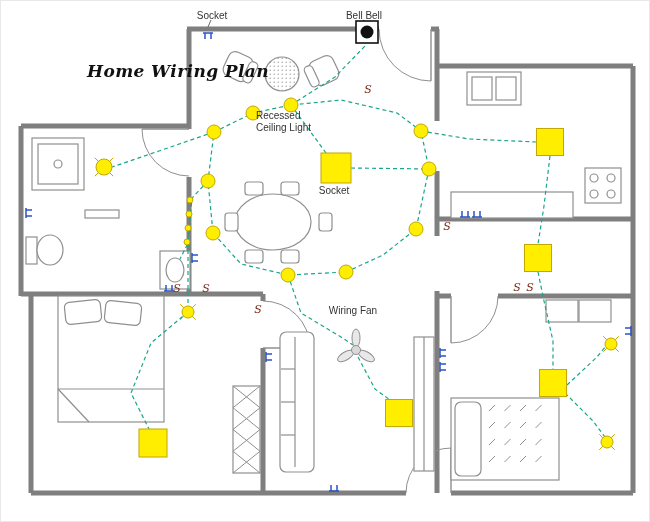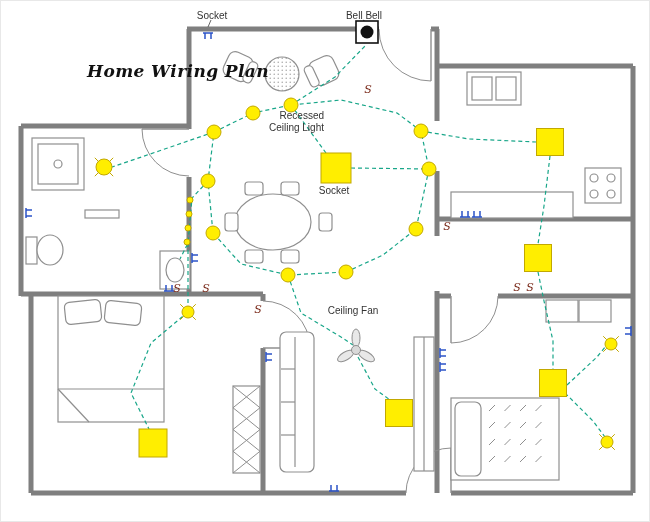--- a/index.html
+++ b/index.html
@@ -1,19 +1,19 @@
 <!DOCTYPE html>
 <html><head>
 <meta charset="utf-8">
 <style>
   html,body{margin:0;padding:0;background:#fff;}
   .stage{position:relative;width:650px;height:522px;background:#fff;border:1px solid #e8e8e8;box-sizing:border-box;overflow:hidden;font-family:"Liberation Sans",sans-serif;}
   svg{position:absolute;left:0;top:0;}
   .lbl{position:absolute;transform:translateX(-50%);font-size:10px;color:#333;white-space:nowrap;font-family:"Liberation Sans",sans-serif;}
-  .lbl.wrap{white-space:normal;width:68px;text-align:right;line-height:1.2;}
+  .lbl.wrap{white-space:normal;width:68px;text-align:left;line-height:1.2;}
   #plan-title{position:absolute;left:42px;top:60px;font-family:"DejaVu Serif",serif;font-style:italic;font-weight:bold;font-size:17px;color:#111;letter-spacing:.4px;margin-left:44px;}
 </style>
 </head>
 <body>
 
 <div class="stage">
   <svg id="plan" width="650" height="522" viewBox="0 0 650 522">
     <defs>
       <pattern id="dots" width="4" height="4" patternUnits="userSpaceOnUse">
         <circle cx="1.2" cy="1.2" r="0.7" fill="#9a9a9a"></circle>
@@ -235,14 +235,14 @@
       <text x="516" y="290" fill="#7a2a1a" font-size="11" font-style="italic" font-family="&quot;DejaVu Serif&quot;, serif" text-anchor="middle">S</text>
       <text x="529" y="290" fill="#7a2a1a" font-size="11" font-style="italic" font-family="&quot;DejaVu Serif&quot;, serif" text-anchor="middle">S</text>
       <rect x="355" y="20" width="22" height="22" fill="white" stroke="#111111" stroke-width="1.6"></rect>
       <circle cx="366" cy="31" r="6.5" fill="#111111"></circle>
     </svg>
   <div id="plan-title">Home Wiring Plan</div>
   <div class="lbl" style="left:211px;top:9px">Socket</div>
   <div class="lbl" style="left:363px;top:9px">Bell Bell</div>
   <div class="lbl wrap" style="left:289px;top:109px">Recessed Ceiling Light</div>
   <div class="lbl" style="left:333px;top:184px">Socket</div>
-  <div class="lbl" style="left:352px;top:304px">Ceiling Fan</div>
+  <div class="lbl" style="left:352px;top:304px">Wiring Fan</div>
 </div>
 
 </body></html>

